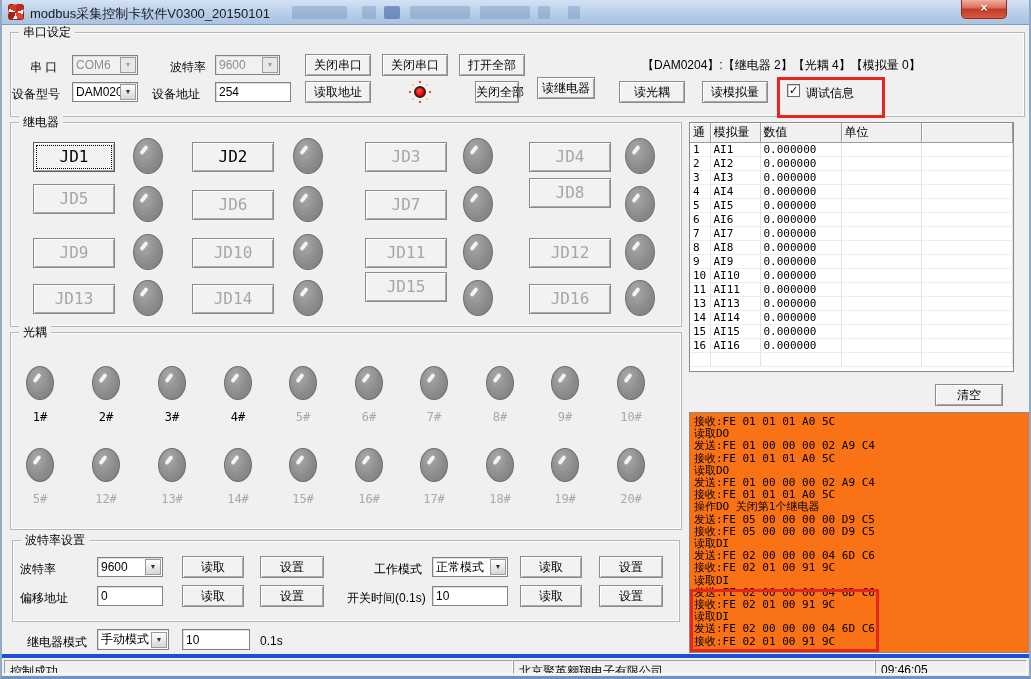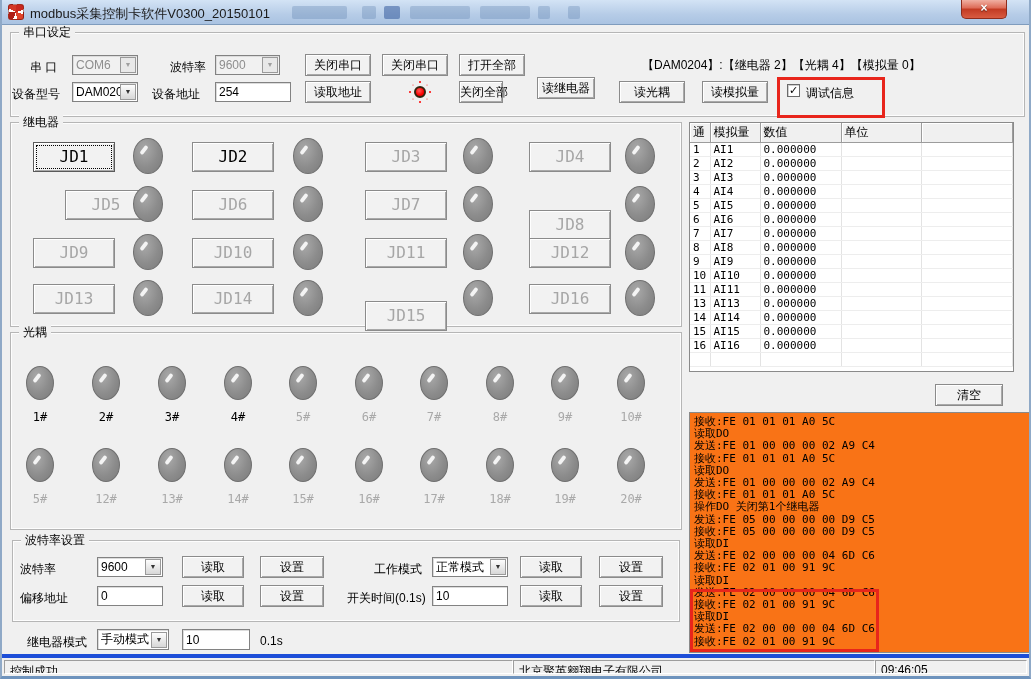--- a/index.html
+++ b/index.html
@@ -156,61 +156,61 @@
   <div class="combo" style="left:70px;top:82px;width:66px">
     <span class="combo-text">DAM0204</span>
     <span class="combo-arrow">▼</span>
   </div>
   <span class="lbl" style="left:150px;top:86px">设备地址</span>
   <input class="tbox" style="left: 213px; top: 82px; width: 76px;" value="254">
   <div class="btn" style="left:303px;top:81px;width:66px">读取地址</div>
   <span class="led" style="left:411px;top:85px">
       <span class="core"></span>
     </span>
-  <div class="btn" style="left:457px;top:81px;width:44px">关闭全部</div>
+  <div class="btn" style="left:473px;top:81px;width:44px">关闭全部</div>
   <div class="btn" style="left:535px;top:77px;width:58px">读继电器</div>
   <div class="btn" style="left:617px;top:81px;width:66px">读光耦</div>
   <div class="btn" style="left:700px;top:81px;width:66px">读模拟量</div>
   <span class="checkbox" style="left:785px;top:84px">✓</span>
   <span class="lbl" style="left:804px;top:85px">调试信息</span>
   <div class="red-rect" style="left:775px;top:77px;width:108px;height:41px"></div>
 
   <div class="group" style="left:8px;top:122px;width:672px;height:205px">
     <span class="group-title">继电器</span>
   </div>
   <div>
       <div class="btn jd focused" style="left: 31px; top: 142px;">JD1</div>
       <span class="knob" style="left: 131px; top: 138px;"></span>
       <div class="btn jd" style="left: 190px; top: 142px;">JD2</div>
       <span class="knob" style="left: 291px; top: 138px;"></span>
       <div class="btn jd disabled" style="left: 363px; top: 142px;">JD3</div>
       <span class="knob" style="left: 461px; top: 138px;"></span>
       <div class="btn jd disabled" style="left: 527px; top: 142px;">JD4</div>
       <span class="knob" style="left: 623px; top: 138px;"></span>
-      <div class="btn jd disabled" style="left: 31px; top: 190px; margin-left: 32px;">JD5</div>
+      <div class="btn jd disabled" style="left: 31px; top: 184px;">JD5</div>
       <span class="knob" style="left: 131px; top: 186px;"></span>
       <div class="btn jd disabled" style="left: 190px; top: 190px;">JD6</div>
       <span class="knob" style="left: 291px; top: 186px;"></span>
       <div class="btn jd disabled" style="left: 363px; top: 190px;">JD7</div>
       <span class="knob" style="left: 461px; top: 186px;"></span>
-      <div class="btn jd disabled" style="left: 527px; top: 178px; margin-top: 32px;">JD8</div>
+      <div class="btn jd disabled" style="left: 527px; top: 178px;">JD8</div>
       <span class="knob" style="left: 623px; top: 186px;"></span>
       <div class="btn jd disabled" style="left: 31px; top: 238px;">JD9</div>
       <span class="knob" style="left: 131px; top: 234px;"></span>
       <div class="btn jd disabled" style="left: 190px; top: 238px;">JD10</div>
       <span class="knob" style="left: 291px; top: 234px;"></span>
       <div class="btn jd disabled" style="left: 363px; top: 238px;">JD11</div>
       <span class="knob" style="left: 461px; top: 234px;"></span>
       <div class="btn jd disabled" style="left: 527px; top: 238px;">JD12</div>
       <span class="knob" style="left: 623px; top: 234px;"></span>
       <div class="btn jd disabled" style="left: 31px; top: 284px;">JD13</div>
       <span class="knob" style="left: 131px; top: 280px;"></span>
       <div class="btn jd disabled" style="left: 190px; top: 284px;">JD14</div>
       <span class="knob" style="left: 291px; top: 280px;"></span>
-      <div class="btn jd disabled" style="left: 363px; top: 301px;">JD15</div>
+      <div class="btn jd disabled" style="left: 363px; top: 272px;">JD15</div>
       <span class="knob" style="left: 461px; top: 280px;"></span>
       <div class="btn jd disabled" style="left: 527px; top: 284px;">JD16</div>
       <span class="knob" style="left: 623px; top: 280px;"></span>
     </div>
 
   <div class="group" style="left:8px;top:332px;width:672px;height:198px">
     <span class="group-title">光耦</span>
   </div>
   <div>
       <span class="knob small" style="left: 24px; top: 366px;"></span>

